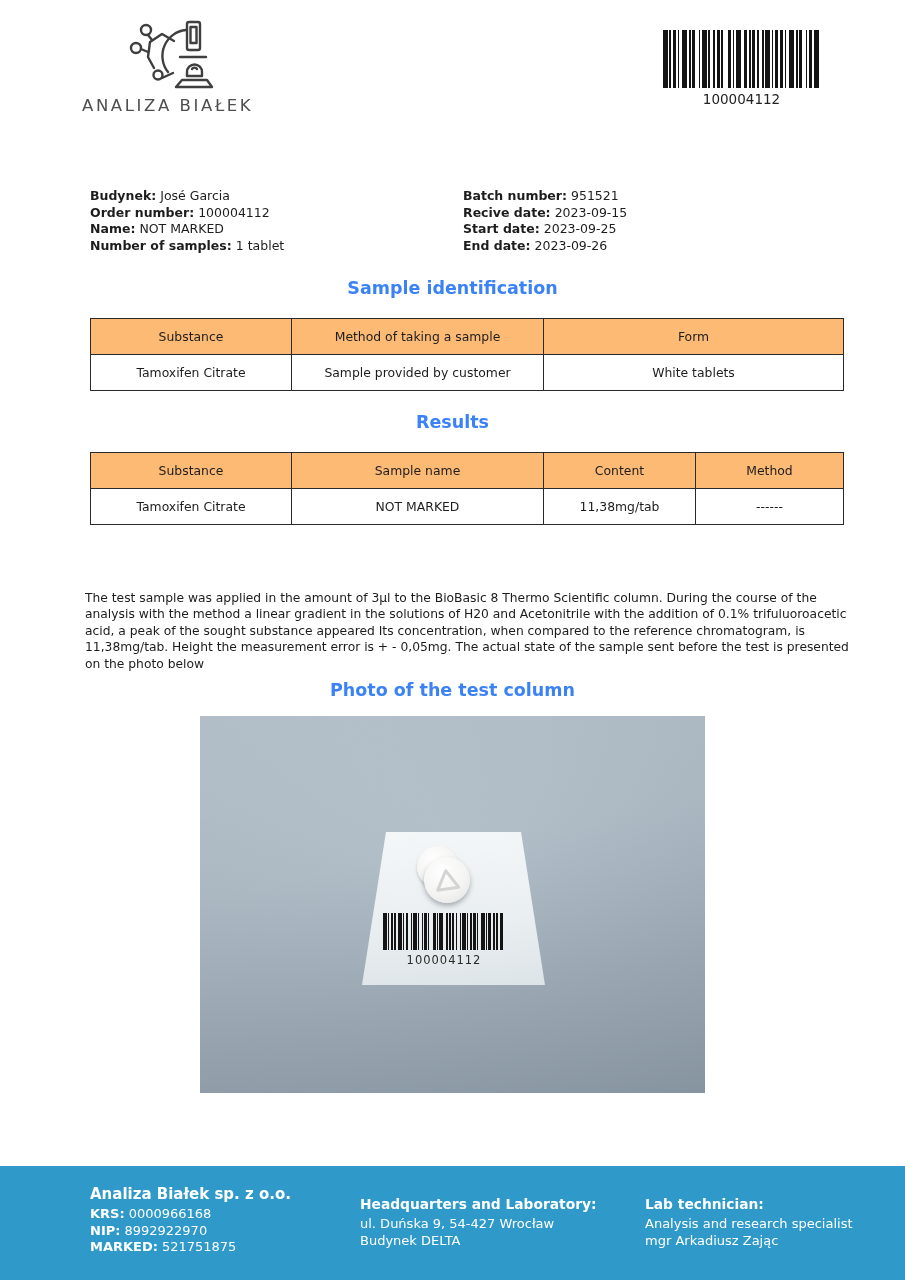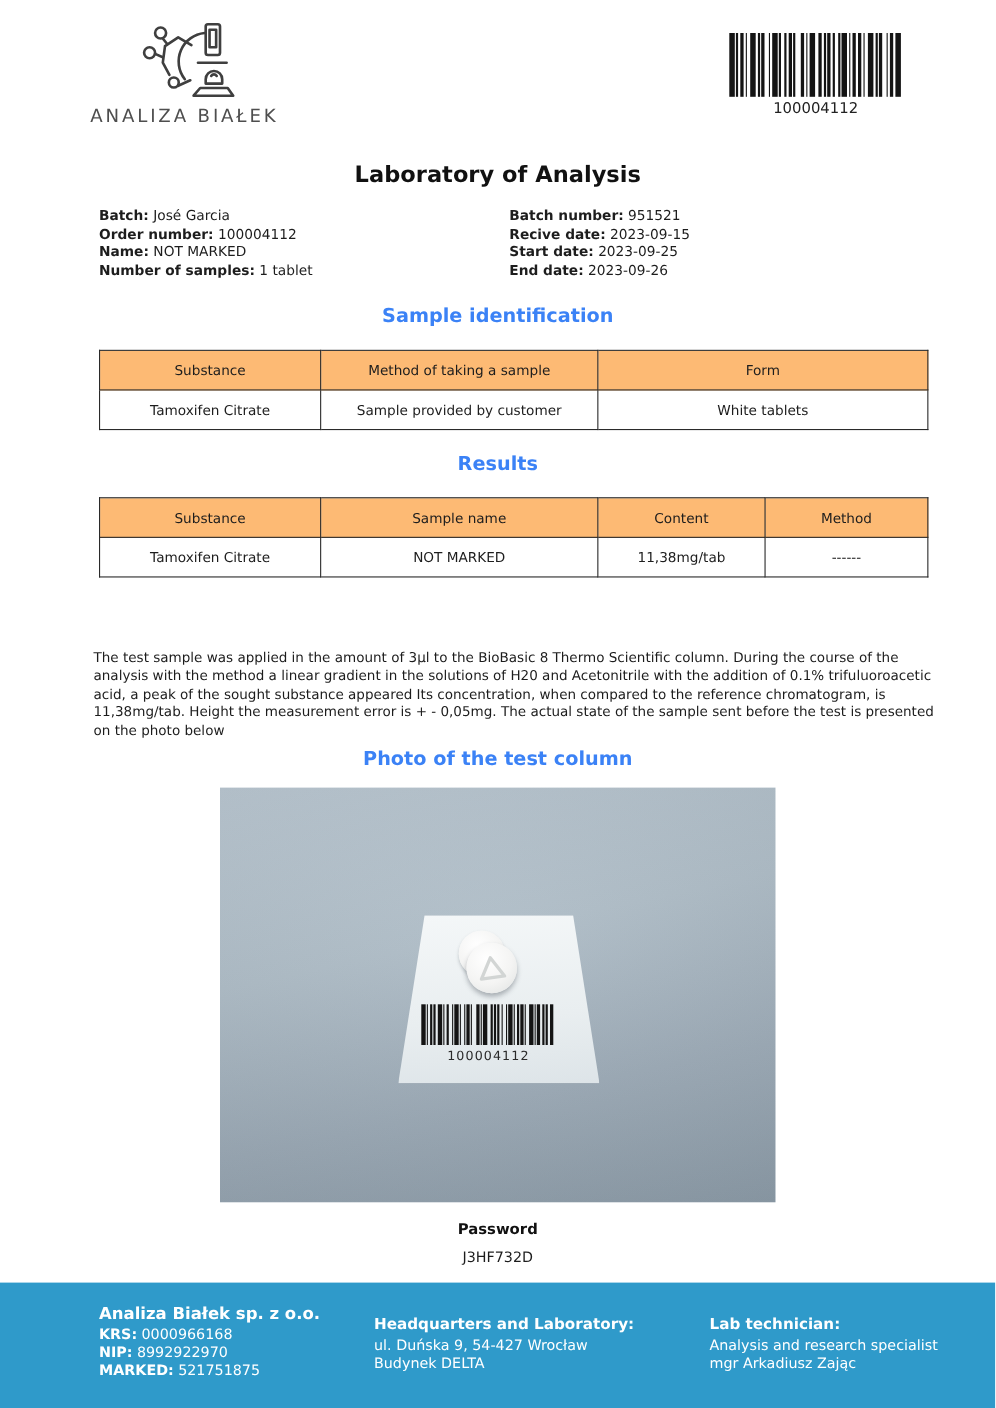--- a/index.html
+++ b/index.html
@@ -69,21 +69,21 @@
   
   .password-label { position:absolute; left:0; top:1110px; width:100%; text-align:center;
                     font-size:13.5px; font-weight:bold; color:#111; }
   .password-value { position:absolute; left:0; top:1136px; width:100%; text-align:center;
                     font-size:13px; color:#1c1c1c; }
 
   
   .footer { position:absolute; left:0; top:1166px; width:905px; height:114px; background:#2f9aca; color:#ffffff; }
   .footer .col { position:absolute; font-size:13px; line-height:16.8px; }
   .footer .col1 { left:90px; top:20px; }
-  .footer .col2 { left:340px; top:30px; }
+  .footer .col2 { left:360px; top:30px; }
   .footer .col3 { left:645px; top:30px; }
   .footer .co-name { font-size:15px; font-weight:bold; margin-bottom:3px; }
   .footer .f-title { font-size:13.8px; font-weight:bold; margin-bottom:3px; }
   .footer .lbl { font-weight:bold; margin-right:4px;text-align:right; }
 </style>
 </head>
 <body>
 
 <div class="page">
 
@@ -175,24 +175,23 @@
         <div class="bar" style="flex-grow: 1;"></div>
         <div class="sp" style="flex-grow: 1;"></div>
         <div class="bar" style="flex-grow: 2;"></div>
         <div class="sp" style="flex-grow: 1;"></div>
         <div class="bar" style="flex-grow: 3;"></div>
         <div class="sp" style="flex-grow: 1;"></div>
       </div>
     <div class="bc-num-top">100004112</div>
   </div>
 
-  <div class="doc-title">Laboratory of Analysis</div>
 
   <div class="info-block info-left">
-    <div class="info-line"><span class="lbl">Batch:</span><span>José Garcia</span></div>
+    <div class="info-line"><span class="lbl">Budynek:</span><span>José Garcia</span></div>
     <div class="info-line"><span class="lbl">Order number:</span><span>100004112</span></div>
     <div class="info-line"><span class="lbl">Name:</span><span>NOT MARKED</span></div>
     <div class="info-line"><span class="lbl">Number of samples:</span><span>1 tablet</span></div>
   </div>
   <div class="info-block info-right">
     <div class="info-line"><span class="lbl">Batch number:</span><span>951521</span></div>
     <div class="info-line"><span class="lbl">Recive date:</span><span>2023-09-15</span></div>
     <div class="info-line"><span class="lbl">Start date:</span><span>2023-09-25</span></div>
     <div class="info-line"><span class="lbl">End date:</span><span>2023-09-26</span></div>
   </div>
@@ -321,22 +320,20 @@
       <div class="bc-num-photo">100004112</div>
     </div>
     <div class="tablet tablet-back"></div>
     <div class="tablet tablet-front">
       <svg width="30" height="30" viewBox="0 0 24 24">
         <path d="M12 4.5 L20.5 19 H3.5 Z" fill="none" stroke="#d2d5d4" stroke-width="2.4" stroke-linejoin="round"></path>
       </svg>
     </div>
   </div>
 
-  <div class="password-label">Password</div>
-  <div class="password-value">J3HF732D</div>
 
   <div class="footer">
     <div class="col col1">
       <div class="co-name">Analiza Białek sp. z o.o.</div>
       <div><span class="lbl">KRS:</span><span>0000966168</span></div>
       <div><span class="lbl">NIP:</span><span>8992922970</span></div>
       <div><span class="lbl">MARKED:</span><span>521751875</span></div>
     </div>
     <div class="col col2">
       <div class="f-title">Headquarters and Laboratory:</div>

